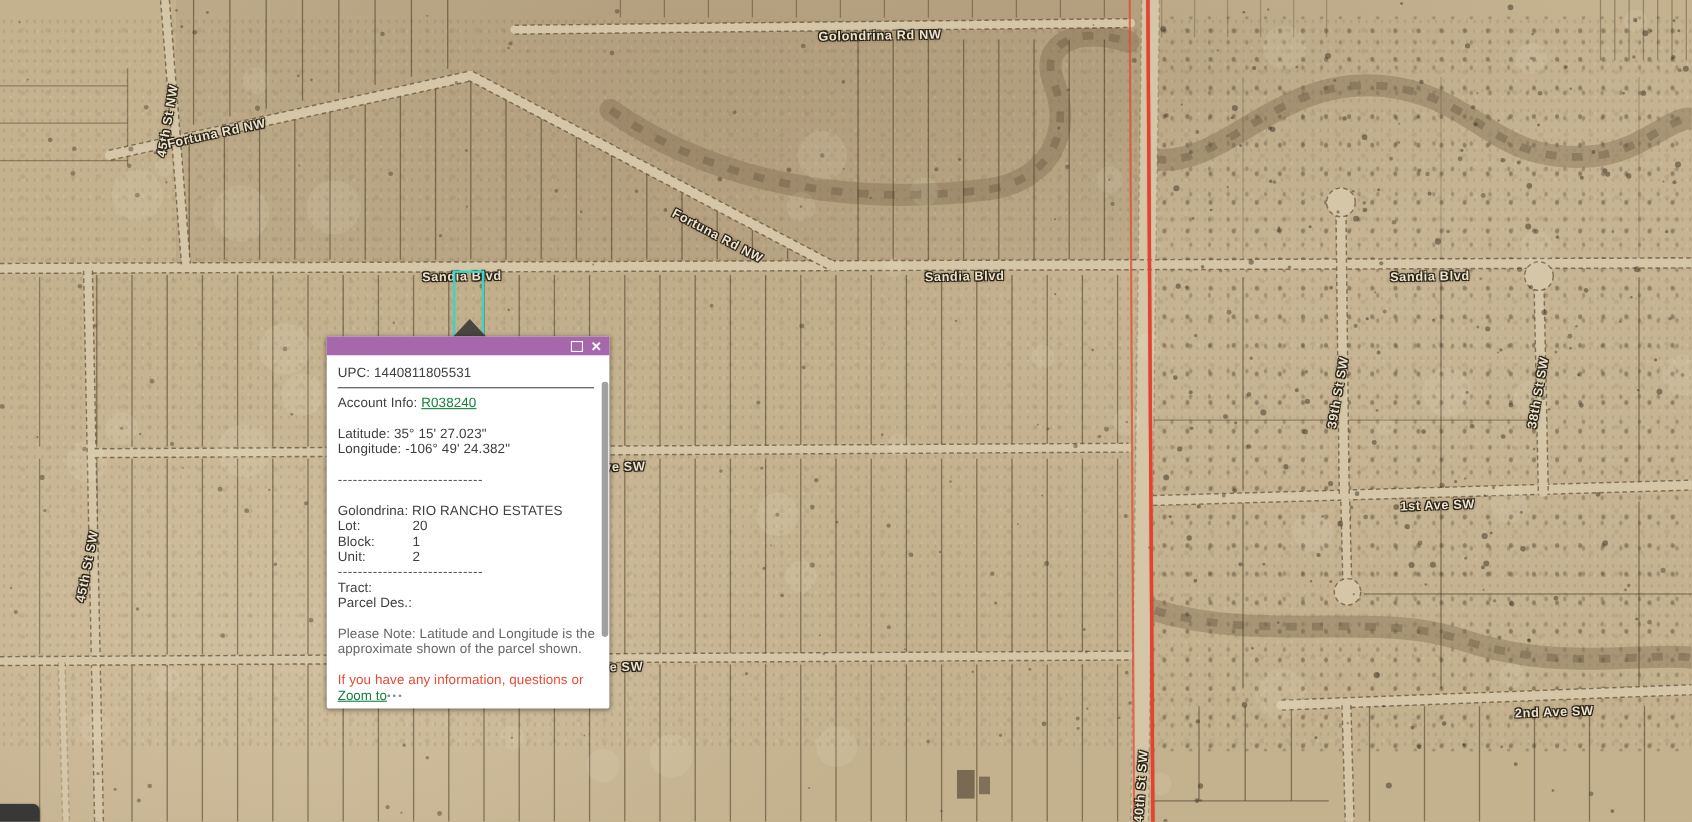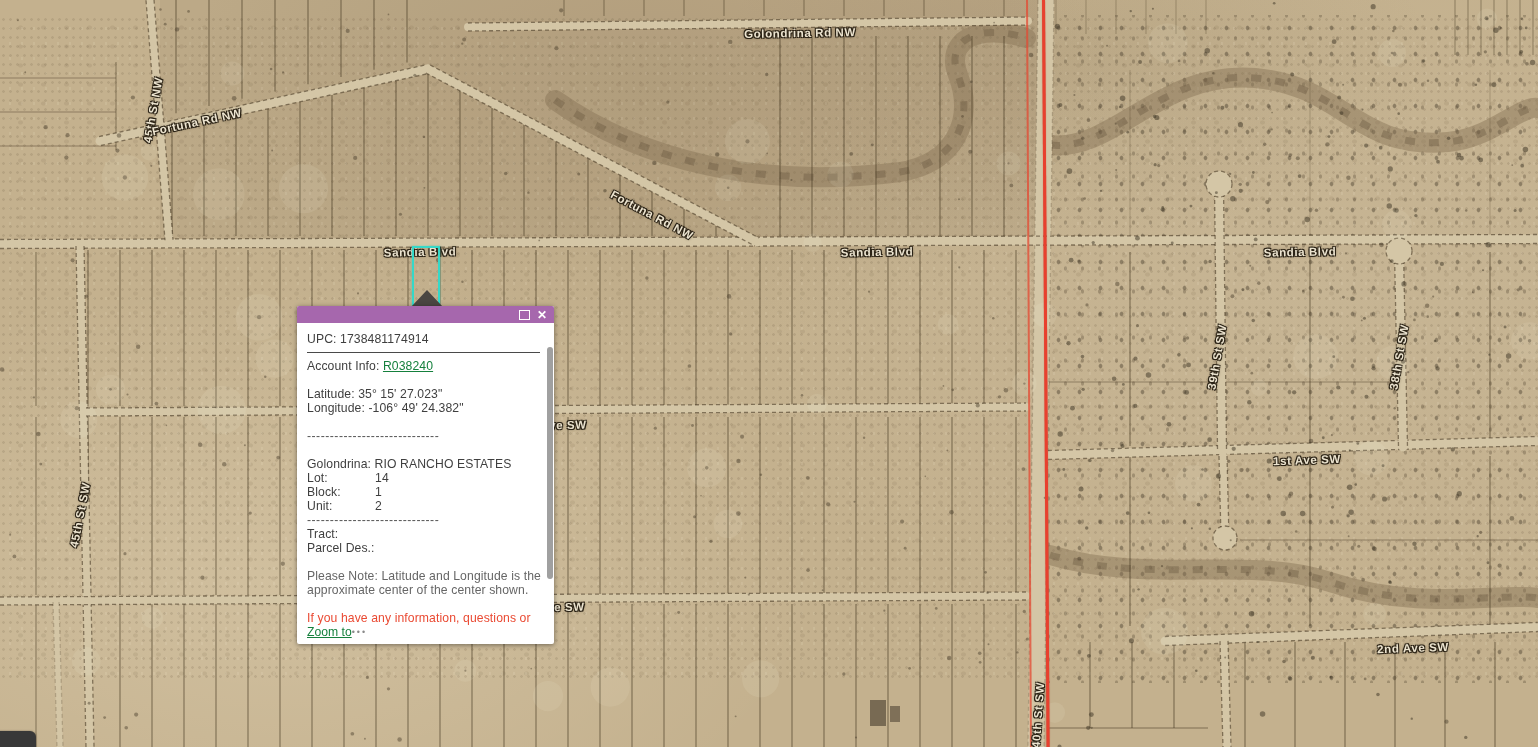--- a/index.html
+++ b/index.html
@@ -803,39 +803,39 @@
 
 <div id="selected-parcel"></div>
 
 <div id="popup-arrow"></div>
 <div id="popup">
   <div id="popup-header" style="background: rgb(166, 103, 173);">
     <span id="dock-button"></span>
     <span id="close-button">✕</span>
   </div>
   <div id="popup-body">
-    <div class="pline">UPC: 1738481174914</div>
+    <div class="pline">UPC: 1440811805531</div>
     <hr>
     <div class="pline"><span>Account Info: </span><span class="plink">R038240</span></div>
     <div class="blank"></div>
     <div class="pline">Latitude: 35° 15' 27.023"</div>
     <div class="pline">Longitude: -106° 49' 24.382"</div>
     <div class="blank"></div>
     <div class="pline dashline">-----------------------------</div>
     <div class="blank"></div>
     <div class="pline">Golondrina: RIO RANCHO ESTATES</div>
-    <div class="pline"><span class="flabel">Lot:</span><span>14</span></div>
+    <div class="pline"><span class="flabel">Lot:</span><span>20</span></div>
     <div class="pline"><span class="flabel">Block:</span><span>1</span></div>
     <div class="pline"><span class="flabel">Unit:</span><span>2</span></div>
     <div class="pline dashline">-----------------------------</div>
     <div class="pline">Tract:</div>
     <div class="pline">Parcel Des.:</div>
     <div class="blank"></div>
     <div class="pline note">Please Note: Latitude and Longitude is the</div>
-    <div class="pline note">approximate center of the center shown.</div>
+    <div class="pline note">approximate shown of the parcel shown.</div>
     <div class="blank"></div>
     <div class="pline alert">If you have any information, questions or</div>
     <div id="popup-scrollbar"></div>
   </div>
   <div id="popup-footer">
     <span class="plink">Zoom to</span>
     <span id="more-options">•••</span>
   </div>
 </div>
 

